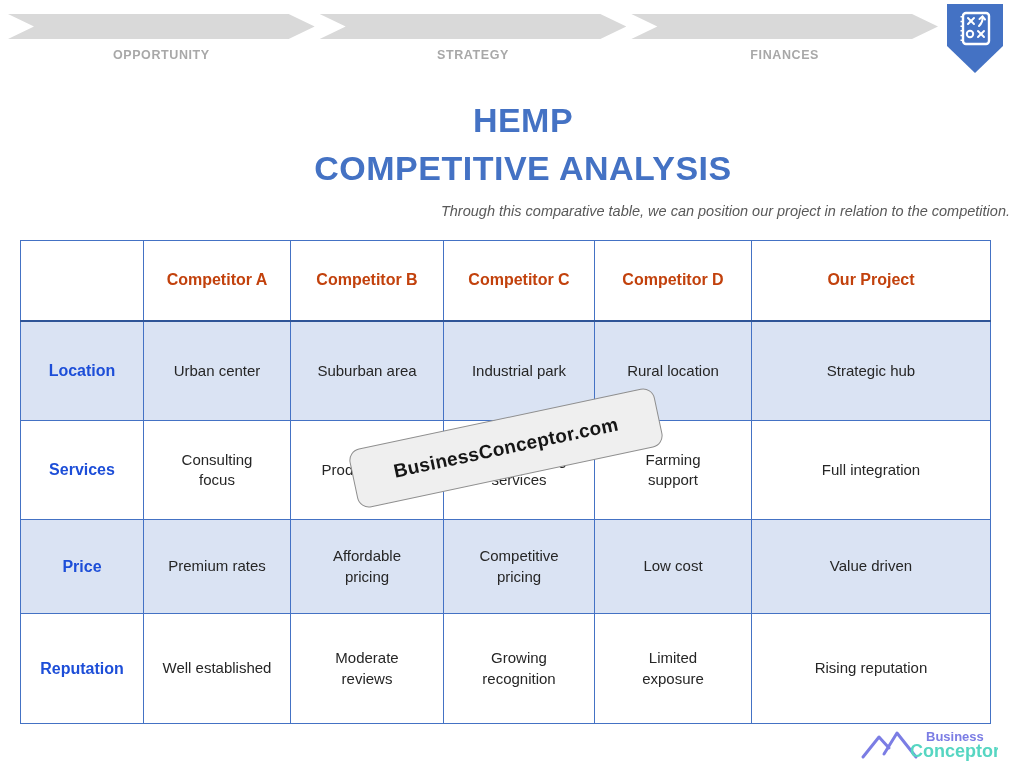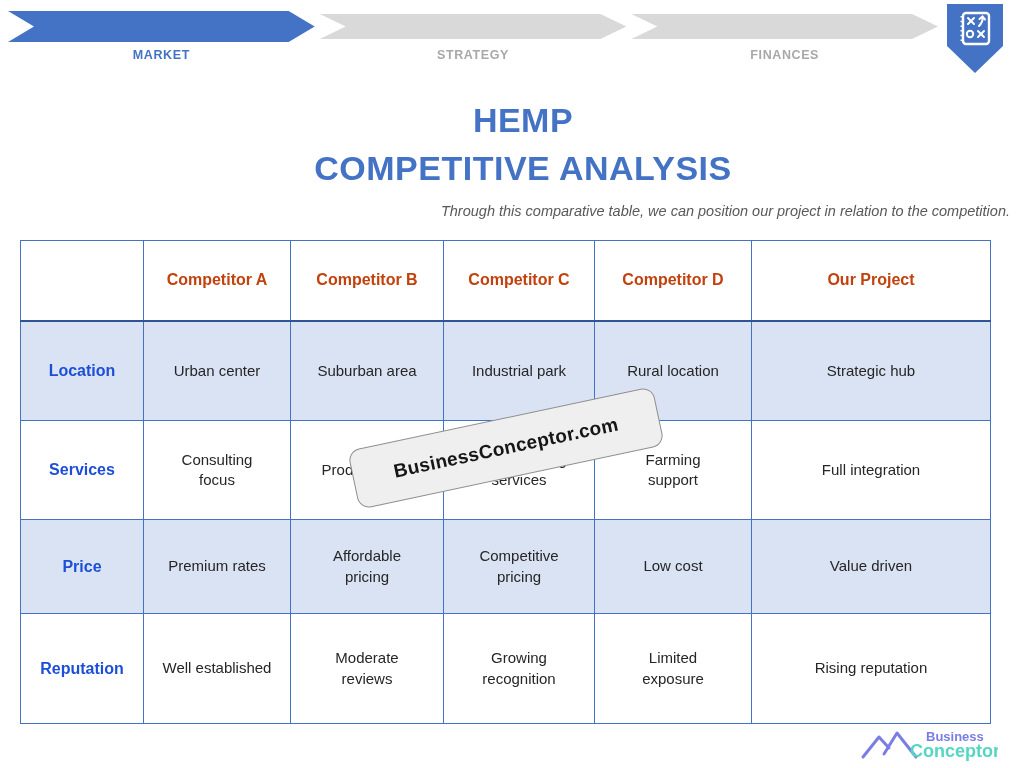--- a/index.html
+++ b/index.html
@@ -55,23 +55,23 @@
     font-size:19px;font-weight:bold;color:#161616;letter-spacing:0.3px;z-index:5;
   }
 
   
   .logo{position:absolute;right:26px;bottom:6px;}
 </style>
 </head>
 <body>
 
 <div class="nav">
-  <div class="step active">
+  <div class="step">
     <div class="arrow"></div>
-    <div class="step-label">MARKET</div>
+    <div class="step-label">OPPORTUNITY</div>
   </div>
   <div class="step">
     <div class="arrow"></div>
     <div class="step-label">STRATEGY</div>
   </div>
   <div class="step">
     <div class="arrow"></div>
     <div class="step-label">FINANCES</div>
   </div>
 </div>

